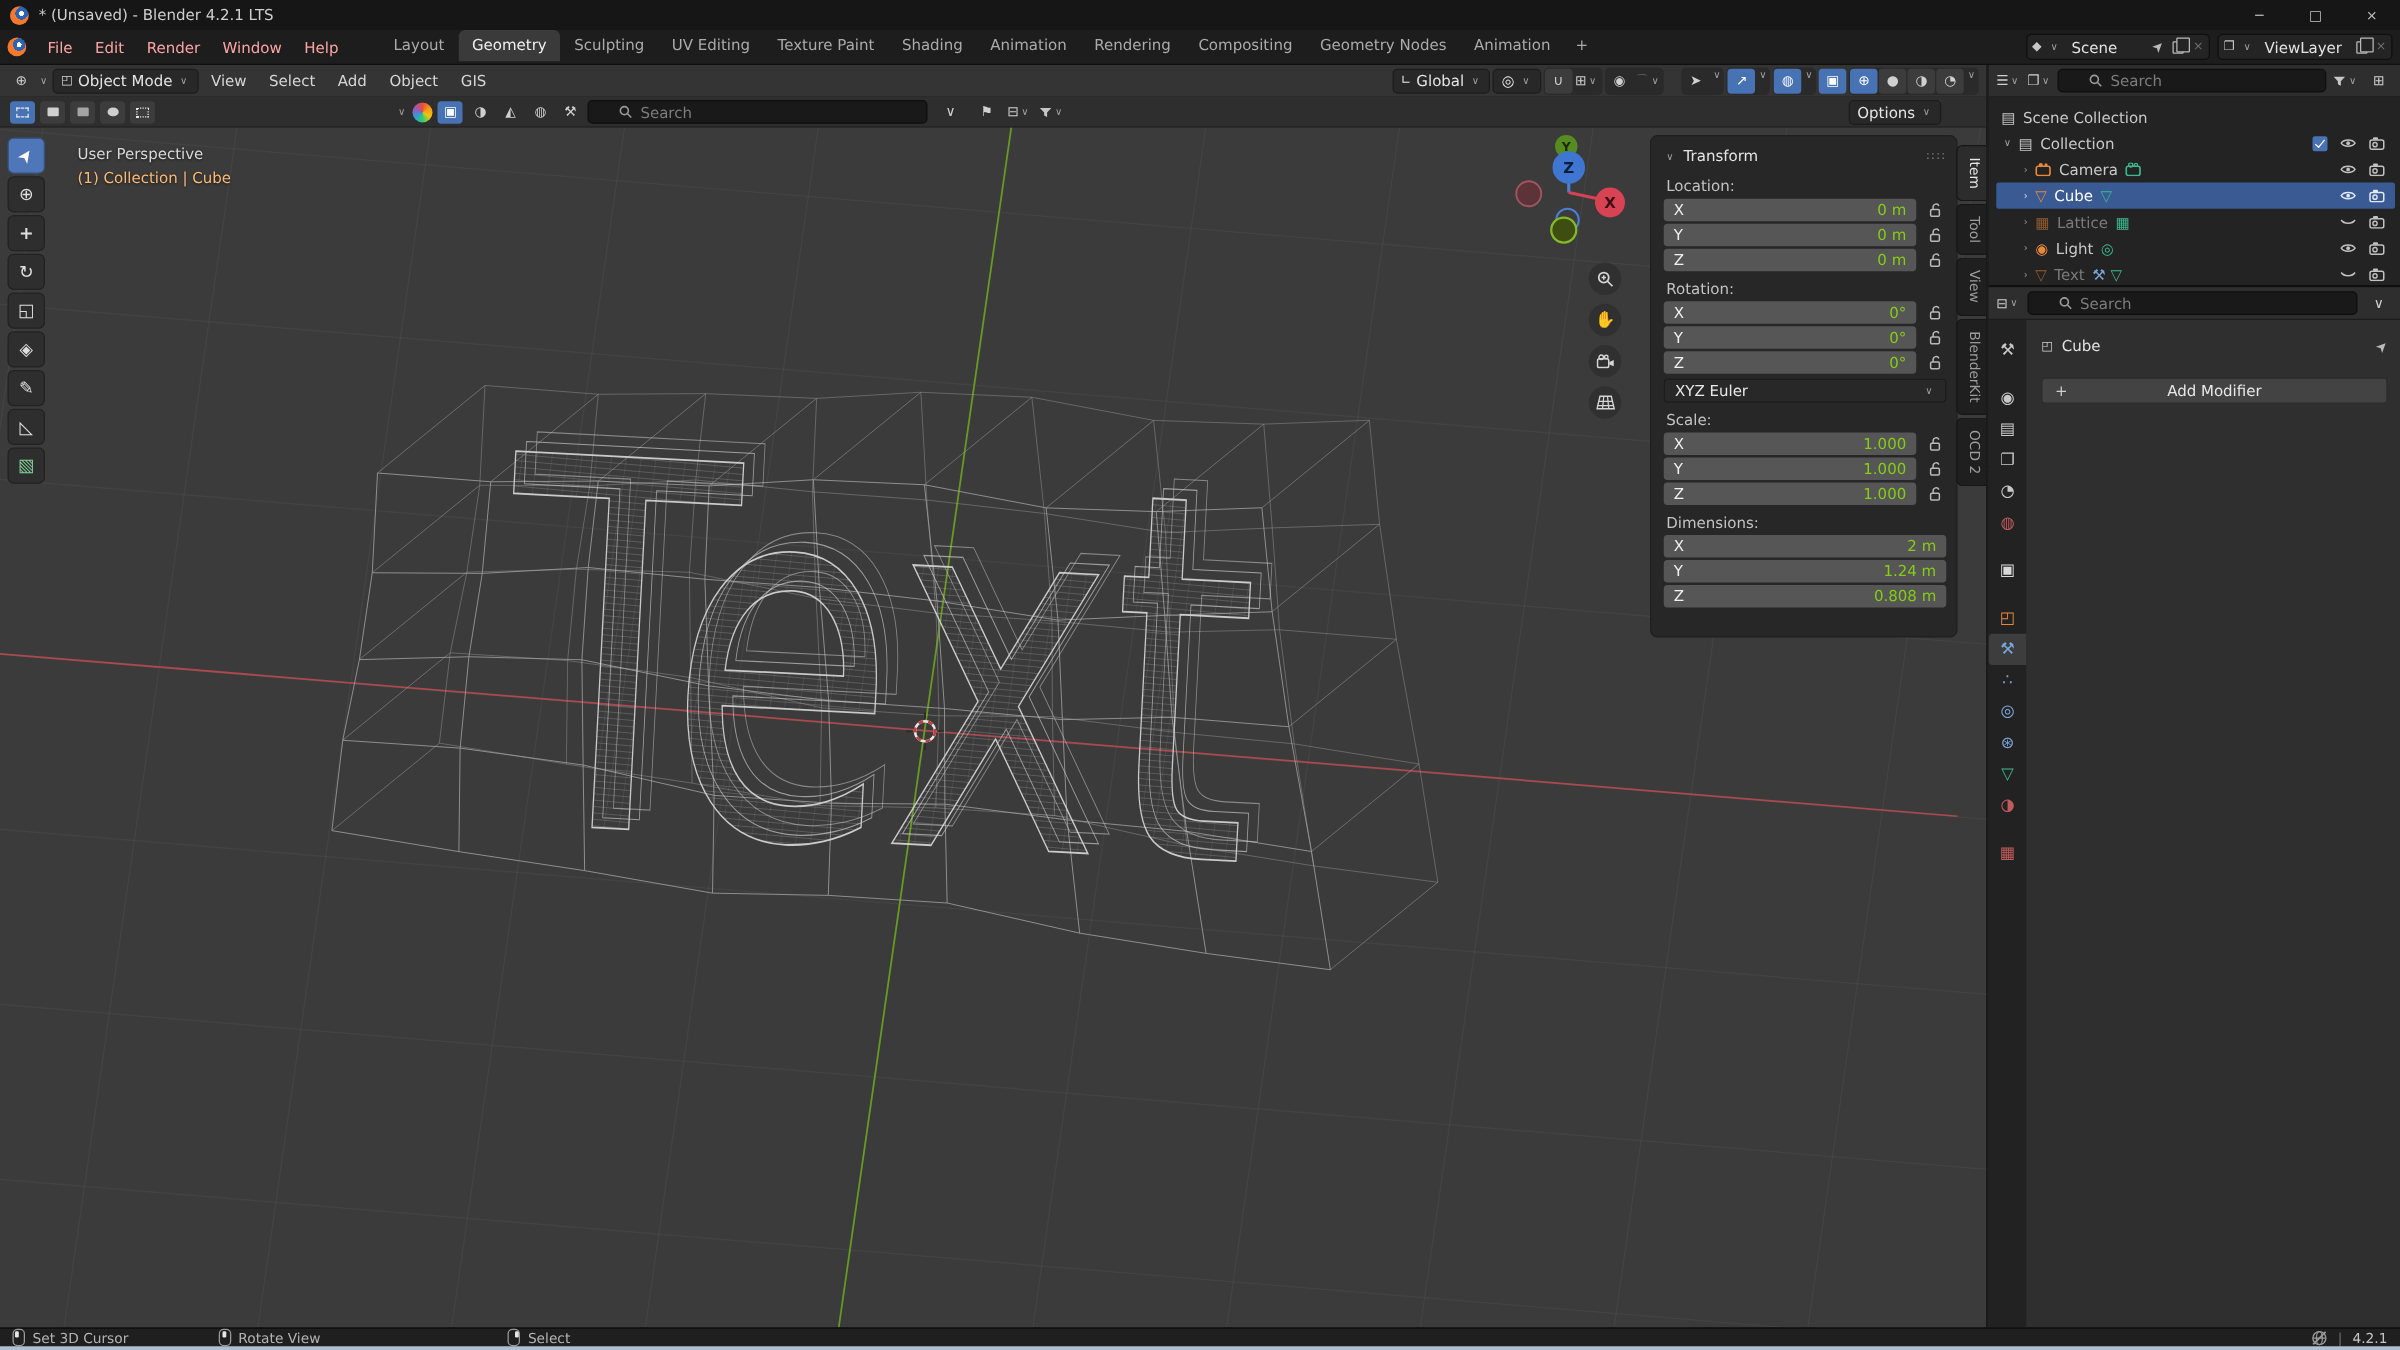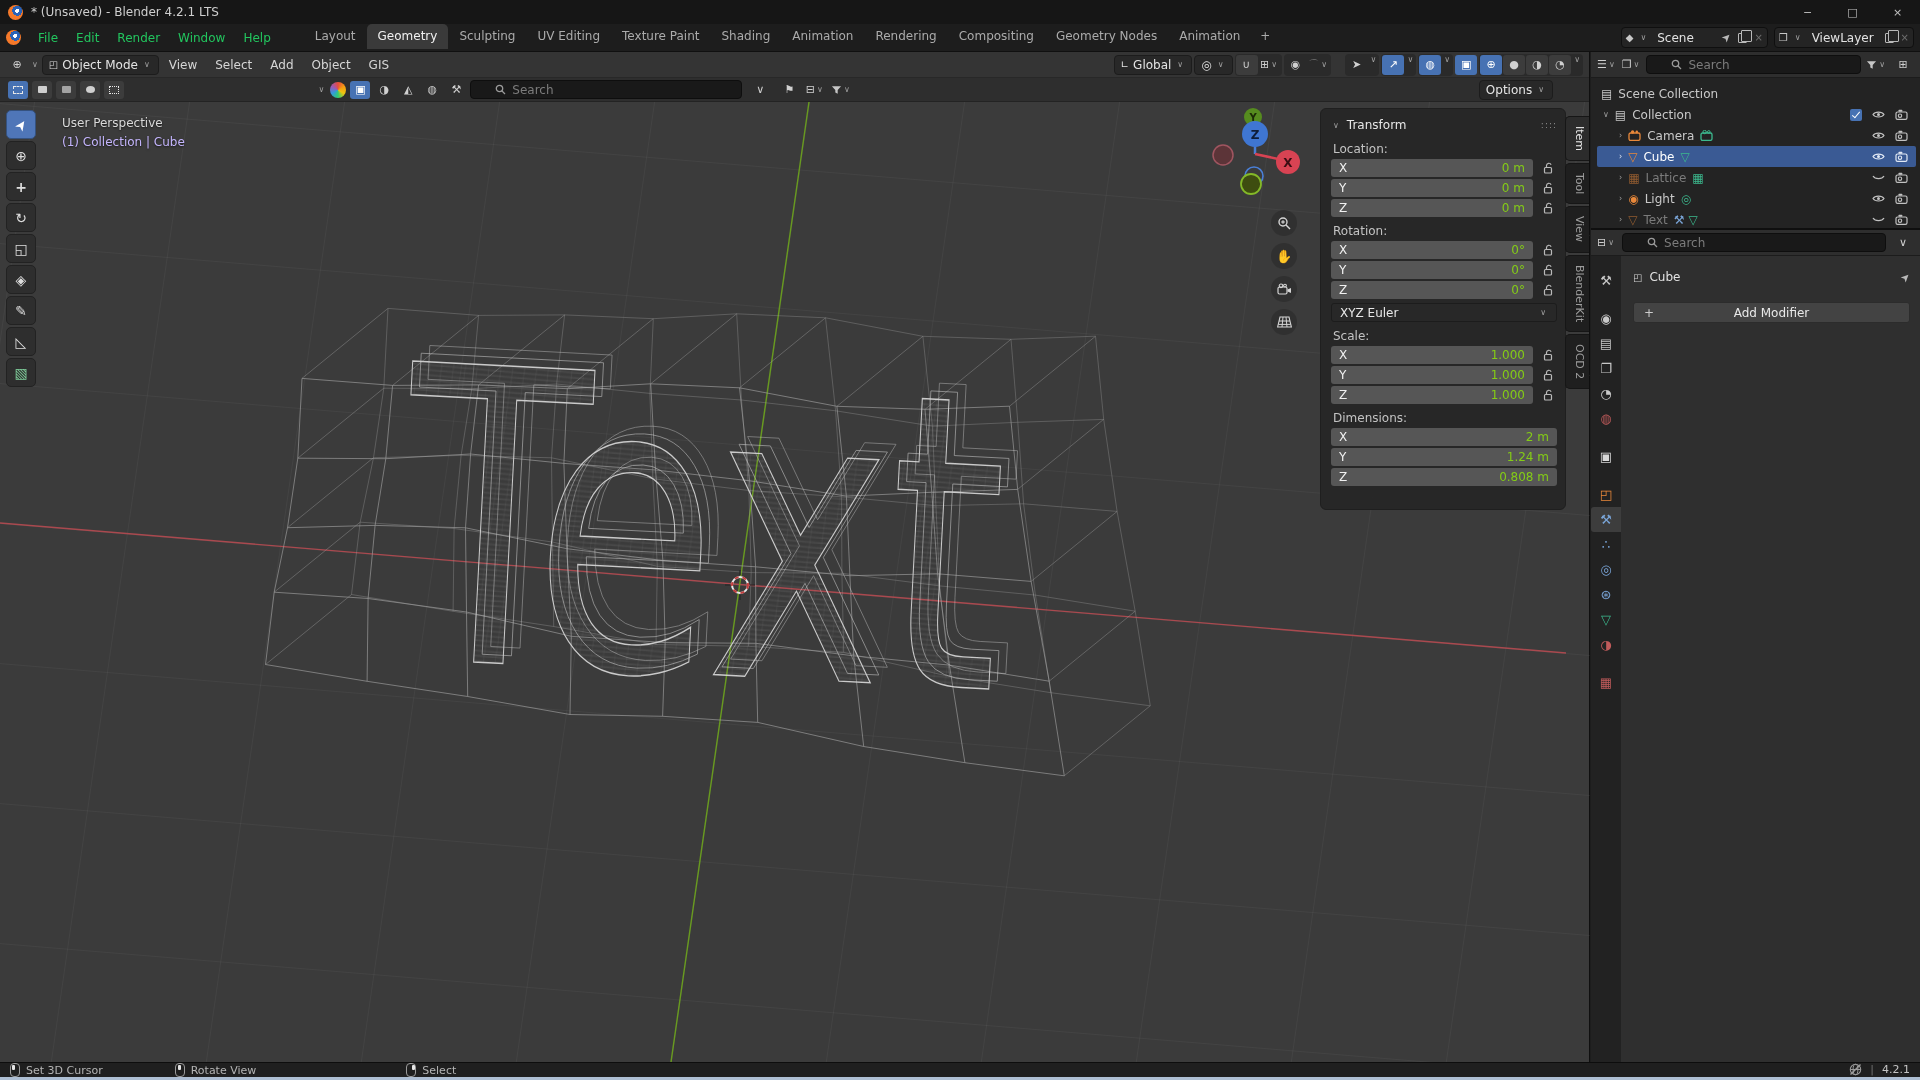--- a/index.html
+++ b/index.html
@@ -12,21 +12,21 @@
   #titlebar{position:absolute;left:0;top:0;width:1920px;height:24px;background:#161616;
     display:flex;align-items:center;padding-left:8px;color:#cfcfcf;font-size:12px}
   .blogo{width:15px;height:15px;border-radius:50%;
     background:radial-gradient(circle at 62% 38%, #ffffff 0 2px, #2a63b8 2px 5px, #f5792a 5px);margin-right:8px}
   #win-controls{margin-left:auto;display:flex;height:24px}
   .winbtn{width:45px;height:24px;display:flex;align-items:center;justify-content:center;color:#c2c2c2;font-size:11px}
 
   
   #topbar{position:absolute;left:0;top:24px;width:1920px;height:28px;background:#1d1d1d;
     display:flex;align-items:center;border-bottom:1px solid #101010}
-  .menu-item{padding:0 9px;color:#22c55e;line-height:28px}
+  .menu-item{padding:0 9px;color:#fca5a5;line-height:28px}
   #ws-tabs{display:flex;margin-left:24px;height:28px;align-items:flex-start}
   .ws-tab{padding:5px 11px 6px;color:#ababab;border-radius:5px 5px 0 0;line-height:14px}
   .ws-tab.active{background:#3a3a3a;color:#f0f0f0}
   .ws-add{padding:5px 9px;color:#ababab}
   #scene-block{margin-left:auto;display:flex;gap:6px;align-items:center;padding-right:6px}
   .id-block{display:flex;align-items:center;background:#242424;border:1px solid #0f0f0f;border-radius:4px;height:21px;padding:0 4px;gap:5px}
   .id-block .name{color:#e3e3e3;padding:0 4px;min-width:64px}
   .mini{color:#9a9a9a;font-size:10px}
   .icon-copy{position:relative;width:9px;height:10px;border:1px solid #b9b9b9;border-radius:1px;margin:0 2px}
   .icon-copy::after{content:"";position:absolute;left:2px;top:-4px;width:9px;height:10px;border:1px solid #b9b9b9;background:#242424;border-radius:1px}
@@ -51,21 +51,21 @@
   .selmode .dash{width:10px;height:8px;border:1px dashed #e8e8e8}
   .selmode .solid{width:9px;height:7px;background:#cfcfcf;border-radius:1px}
 
   
   #toolbar{position:absolute;left:6px;top:58px;display:flex;flex-direction:column;gap:2px;z-index:5}
   .tool{width:30px;height:29px;background:#2e2e2e;border:1px solid #222;border-radius:5px;display:flex;align-items:center;justify-content:center;color:#dedede;font-size:14px}
   .tool.active{background:#4f76b8;border-color:#35527f;color:#fff}
 
   
   #vp-overlay-text{position:absolute;left:62px;top:62px;color:#d9d9d9;text-shadow:0 1px 2px rgba(0,0,0,.6);line-height:19px;z-index:4}
-  #vp-overlay-text .sub{color:#c4b5fd}
+  #vp-overlay-text .sub{color:#fdba74}
   #scene-wrap{position:absolute;left:0;top:50px;width:1590px;height:960px}
   #nav-gizmo{position:absolute;right:284px;top:52px;z-index:4}
   #nav-btns{position:absolute;right:292px;top:158px;display:flex;flex-direction:column;gap:7px;z-index:4}
   .navbtn{width:26px;height:26px;border-radius:50%;background:rgba(40,40,40,.55);color:#d5d5d5;display:flex;align-items:center;justify-content:center;font-size:13px}
 
   
   #npanel{position:absolute;left:1320px;top:56px;width:246px;height:402px;background:rgba(38,38,38,.96);
     border:1px solid #1f1f1f;border-radius:6px;z-index:6;padding:6px 8px 8px 10px}
   #npanel .phead{display:flex;align-items:center;gap:6px;color:#e6e6e6;height:20px}
   .grip{margin-left:auto;color:#8b8b8b;letter-spacing:1px;font-size:9px}
@@ -107,21 +107,21 @@
   .ptab.active{background:#3d3d3d;border-radius:3px 0 0 3px}
   .pgap{height:13px}
   #props-main{flex:1;padding:10px 10px 0 12px}
   #breadcrumb-row{display:flex;align-items:center;gap:7px;color:#e2e2e2;height:22px}
   #addmod{margin-top:14px;height:21px;background:#434343;border:1px solid #2c2c2c;border-radius:3px;
     display:flex;align-items:center;justify-content:center;color:#e8e8e8;position:relative}
   #addmod .plus{position:absolute;left:10px;color:#cdcdcd}
 
   
   #statusbar{position:absolute;left:0;top:1062px;width:1920px;height:15px;background:#1f1f1f;border-top:1px solid #0d0d0d;
-    display:flex;align-items:flex-start;color:#b4b4b4;font-size:11px}
+    display:flex;align-items:flex-end;color:#b4b4b4;font-size:11px}
   .hint{display:flex;align-items:center;gap:6px;margin-right:0}
   .mouse{width:10px;height:14px;border:1.5px solid #9a9a9a;border-radius:4px;position:relative}
   .mouse i{position:absolute;top:1px;width:3px;height:5px;background:#e6e6e6;border-radius:1px}
   .mouse .l{left:0.5px}.mouse .m{left:2.8px}.mouse .r{right:0.5px}
   #status-right{margin-left:auto;display:flex;align-items:center;gap:8px;padding-right:10px;color:#c4c4c4}
   #winedge{position:absolute;left:0;top:1077px;width:1920px;height:3px;background:#aebfd4}
 
   svg{display:block}
   .eye-ic svg,.cam-ic svg{display:block}
 </style>

